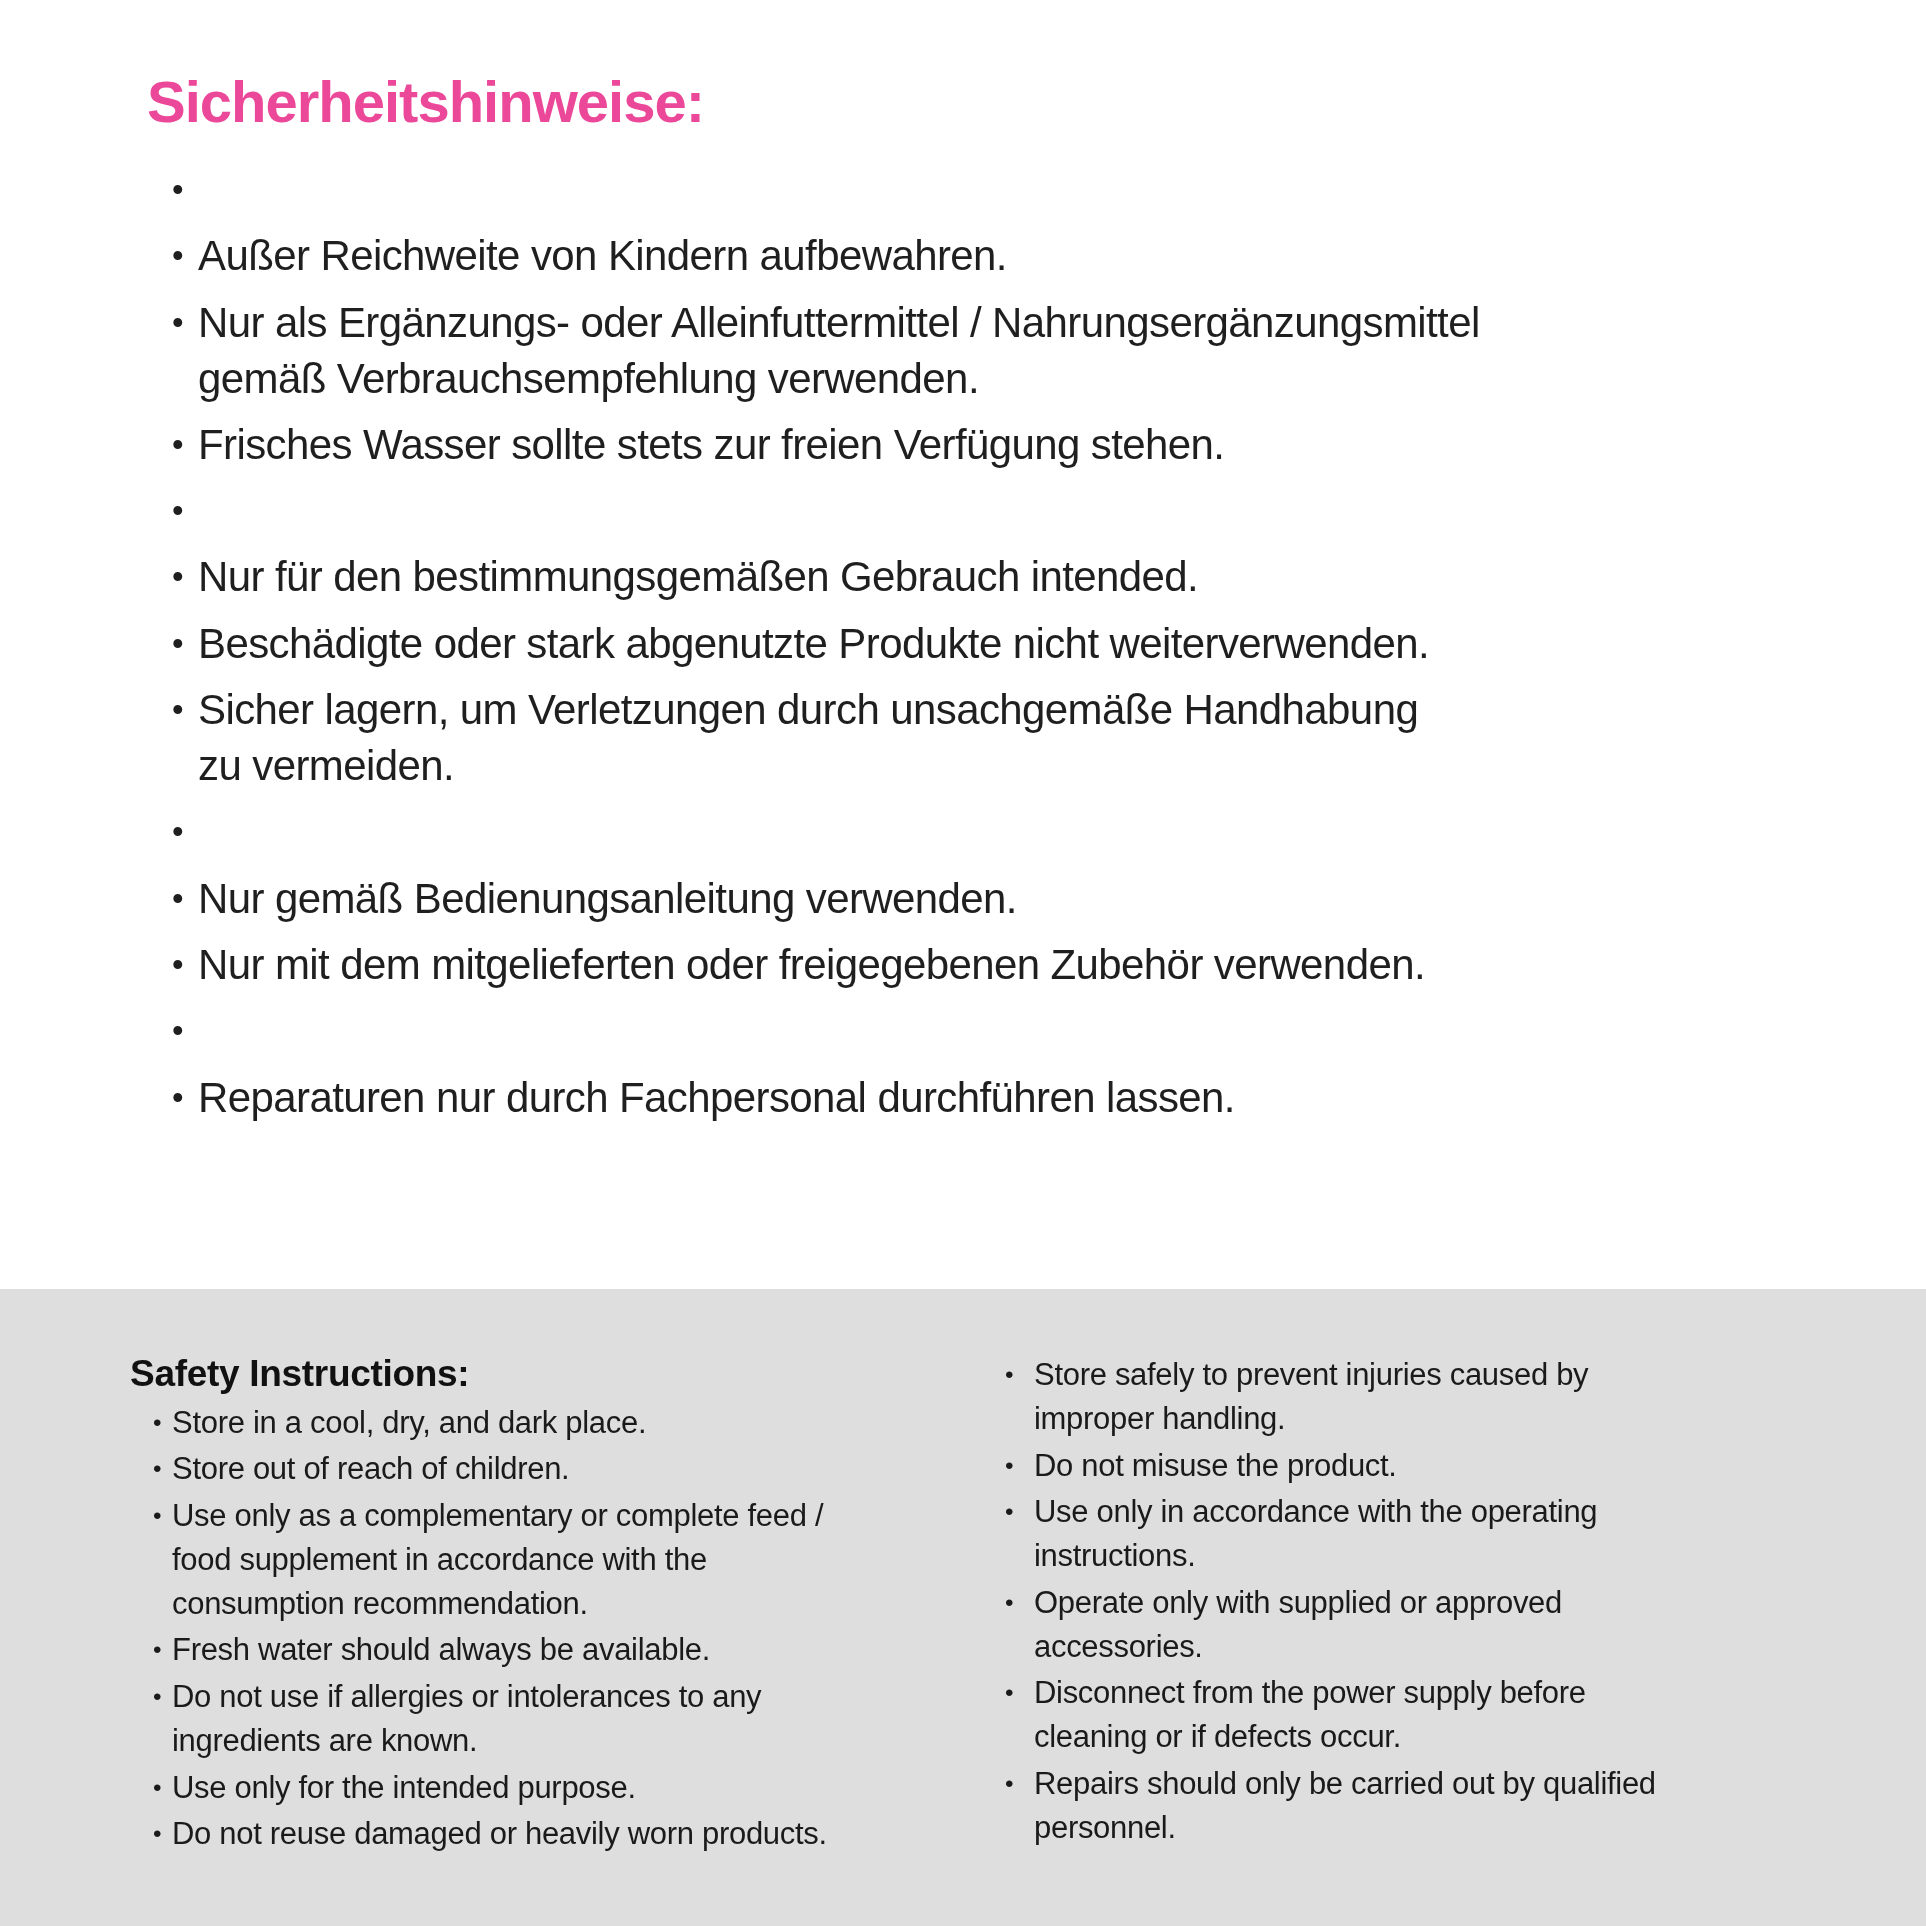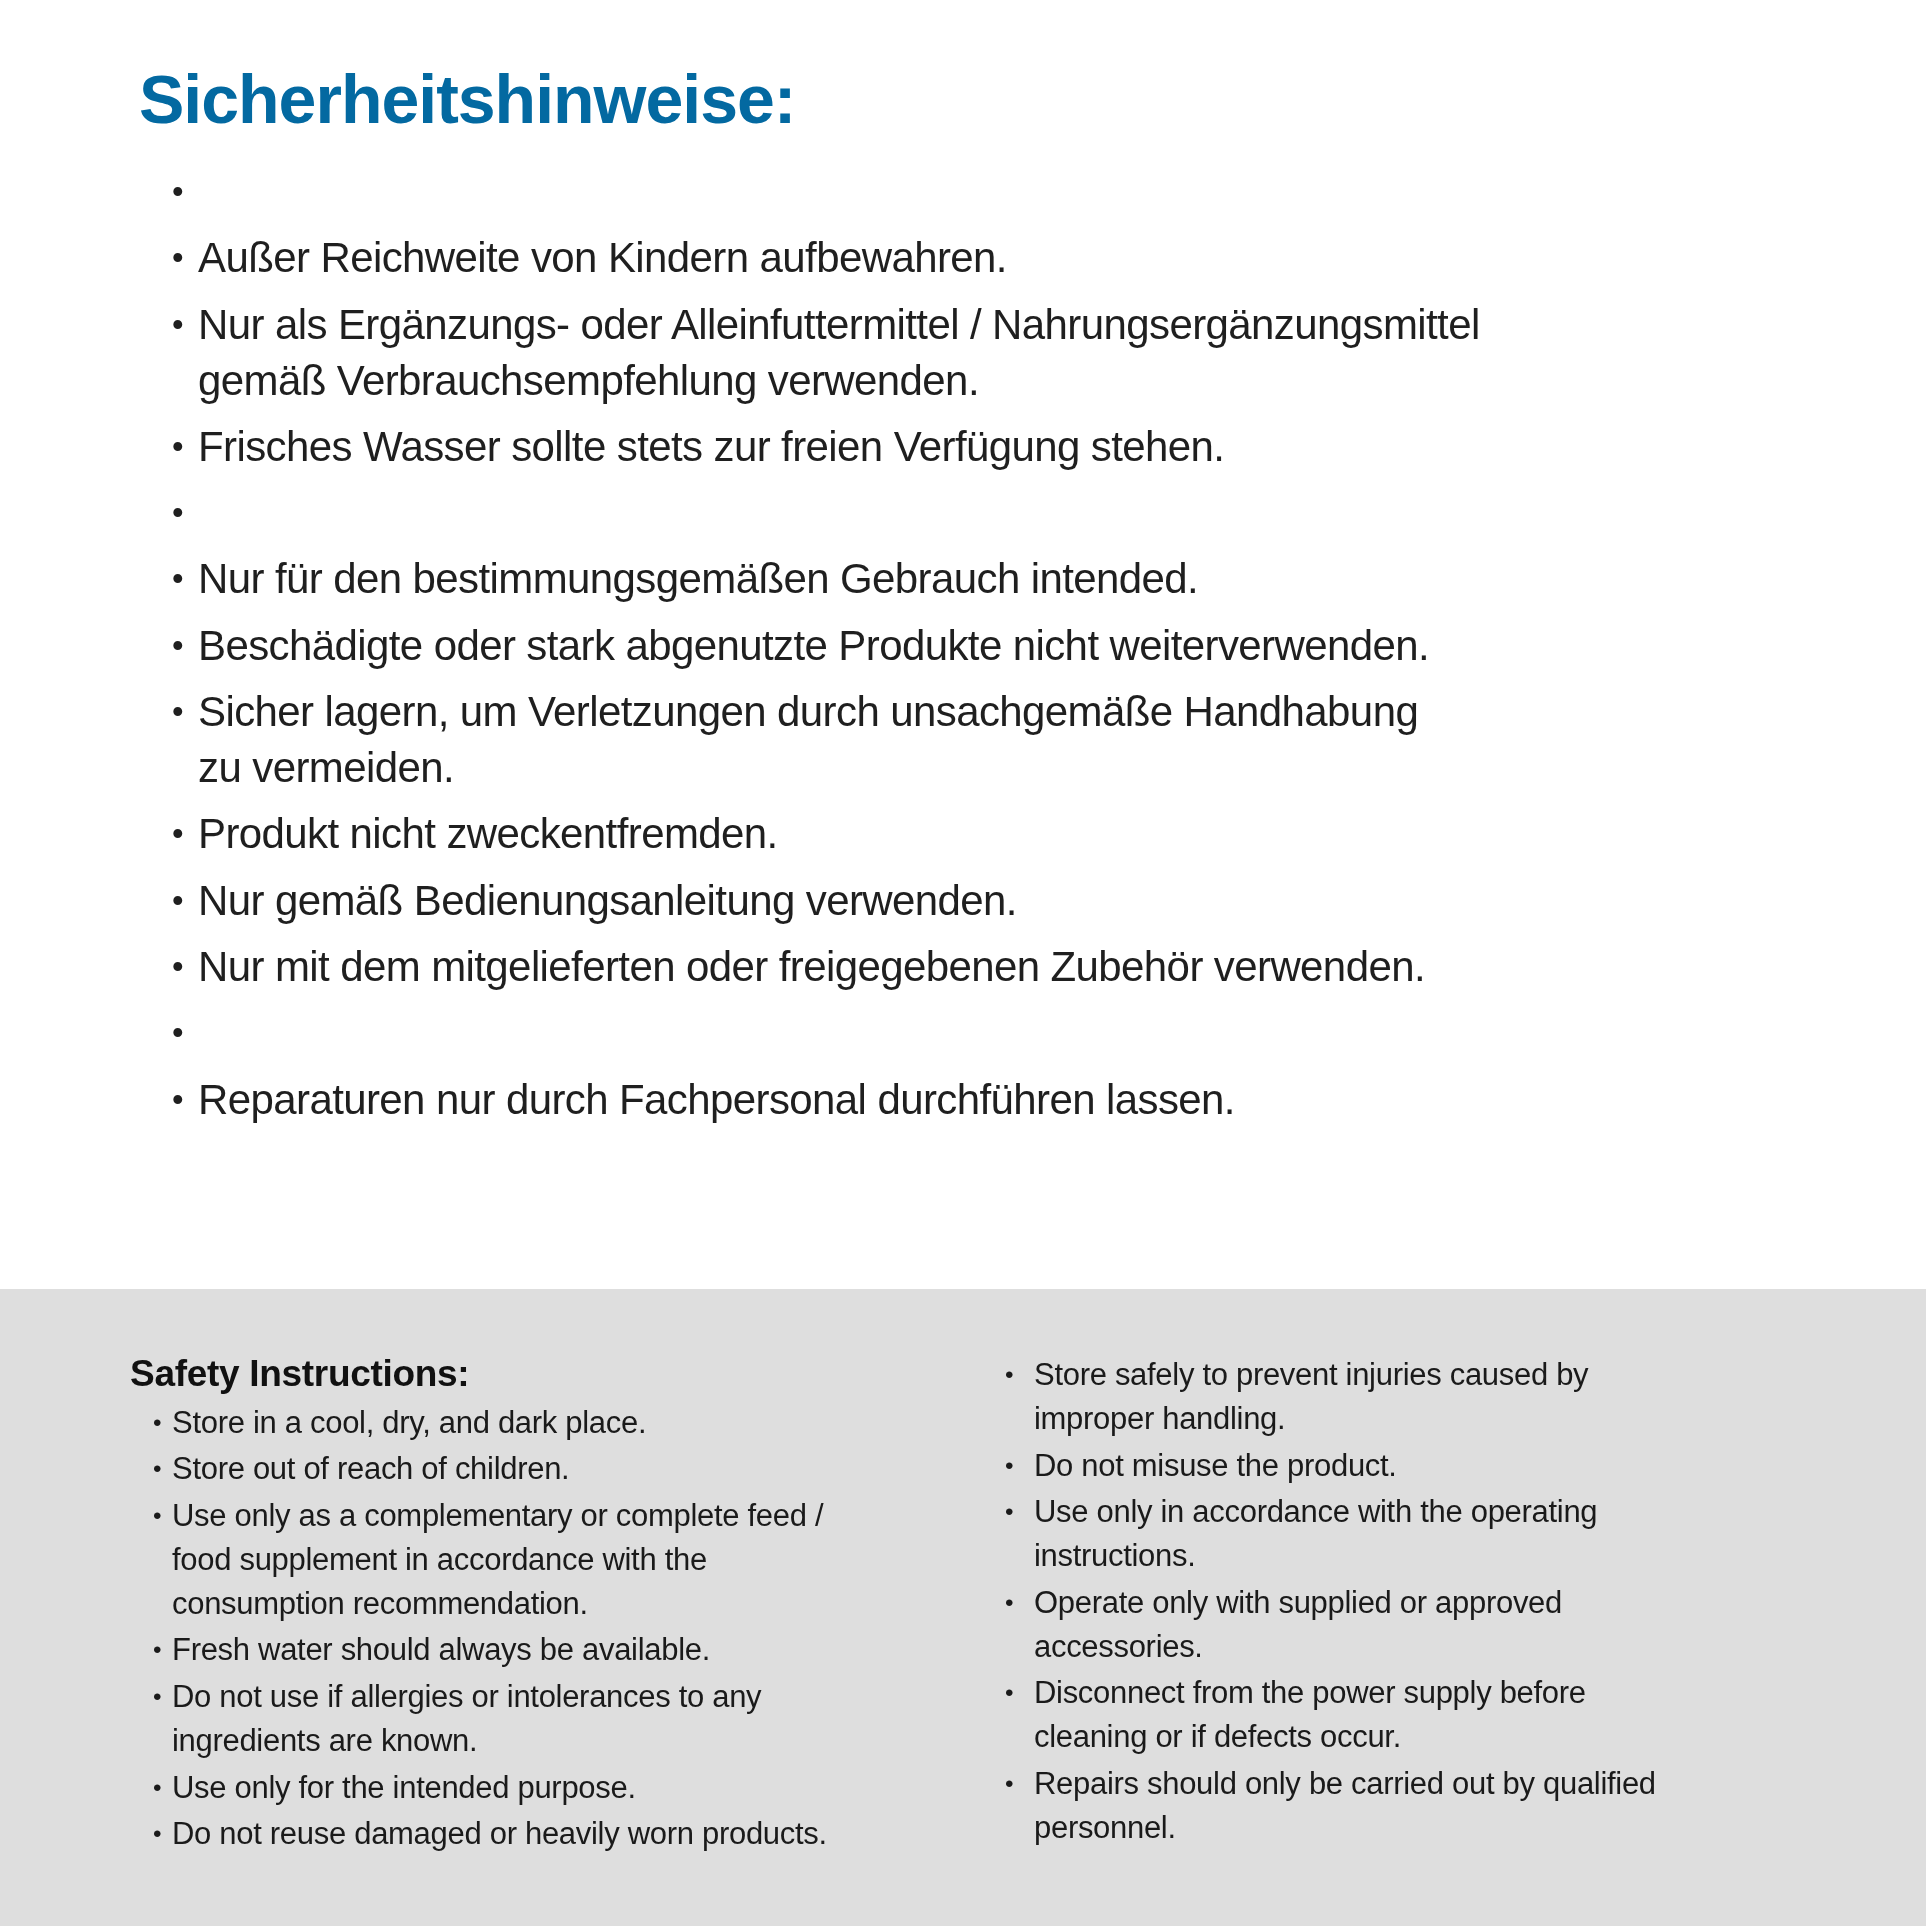--- a/index.html
+++ b/index.html
@@ -17,25 +17,25 @@
   }
 
   
   .section-german {
     box-sizing: border-box;
     height: 1289px;
     padding: 61px 39px 0 135px;
     background: #ffffff;
   }
   .german-title {
-    margin: 4px;
-    font-size: 68px;
+    margin: 12px;
+    font-size: 58px;
     line-height: 1.0;
     font-weight: 700;
-    color: #0369a1;
+    color: #ec4899;
     letter-spacing: -1px;
   }
   ul.bullet-list {
     list-style: none;
     margin: 0;
     padding: 0;
   }
   .section-german ul.bullet-list {
     margin-top: 31px;
     margin-left: 37px;
@@ -149,21 +149,20 @@
           <span class="bullet">•</span>
           <span class="txt">Beschädigte oder stark abgenutzte Produkte nicht weiterverwenden.</span>
         </li>
       <li>
           <span class="bullet">•</span>
           <span class="txt">Sicher lagern, um Verletzungen durch unsachgemäße Handhabung
 zu vermeiden.</span>
         </li>
       <li>
           <span class="bullet">•</span>
-          <span class="txt">Produkt nicht zweckentfremden.</span>
         </li>
       <li>
           <span class="bullet">•</span>
           <span class="txt">Nur gemäß Bedienungsanleitung verwenden.</span>
         </li>
       <li>
           <span class="bullet">•</span>
           <span class="txt">Nur mit dem mitgelieferten oder freigegebenen Zubehör verwenden.</span>
         </li>
       <li>

